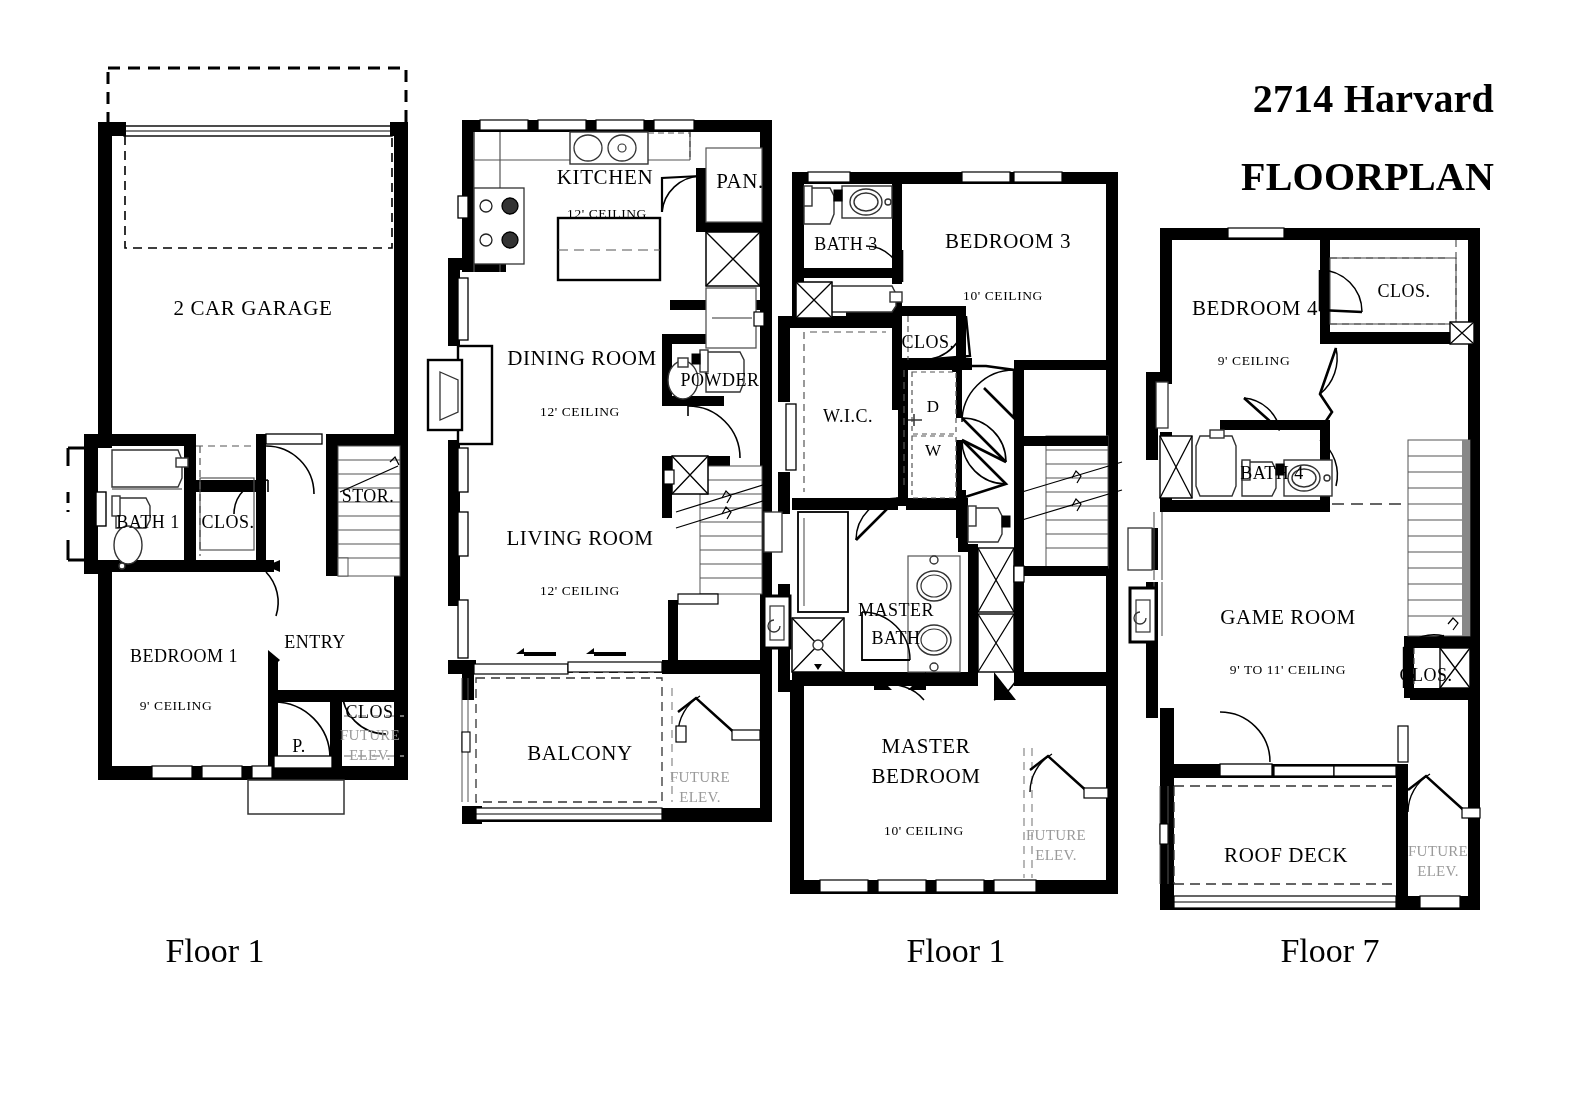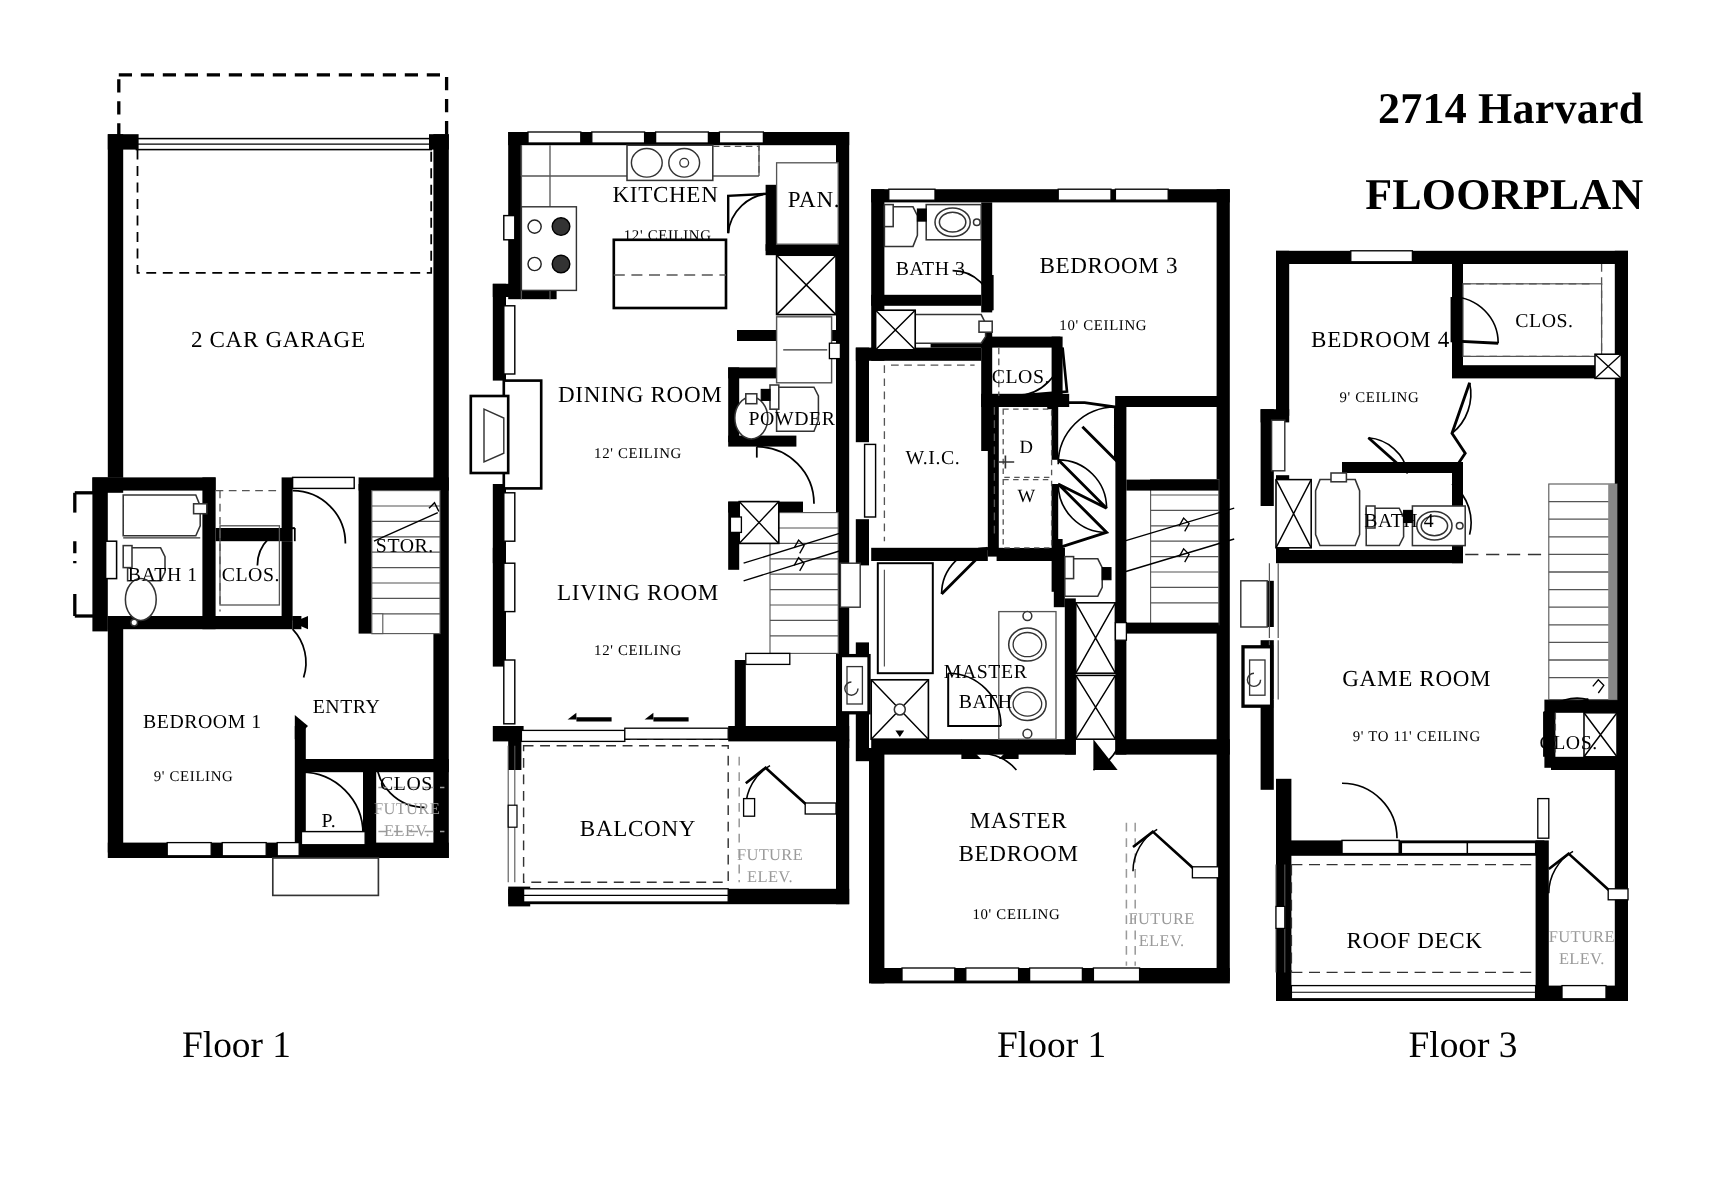--- a/index.html
+++ b/index.html
@@ -685,16 +685,16 @@
       <text class="ceil" x="134" y="365" text-anchor="middle">9' CEILING</text>
       <text class="rm-sm" x="284" y="297" text-anchor="middle">CLOS.</text>
       <text class="rm-sm" x="152" y="479" text-anchor="middle">BATH 4</text>
       <text class="rm" x="168" y="624" text-anchor="middle">GAME ROOM</text>
       <text class="ceil" x="168" y="674" text-anchor="middle">9' TO 11' CEILING</text>
       <text class="rm-sm" x="306" y="681" text-anchor="middle">CLOS.</text>
       <text class="rm" x="166" y="862" text-anchor="middle">ROOF DECK</text>
       <text class="fut" x="318" y="856" text-anchor="middle">FUTURE</text>
       <text class="fut" x="318" y="876" text-anchor="middle">ELEV.</text>
     </svg>
-    <div class="floor-caption">Floor 3</div>
+    <div class="floor-caption">Floor 7</div>
   </div>
 
 </div>
 
 </body></html>

